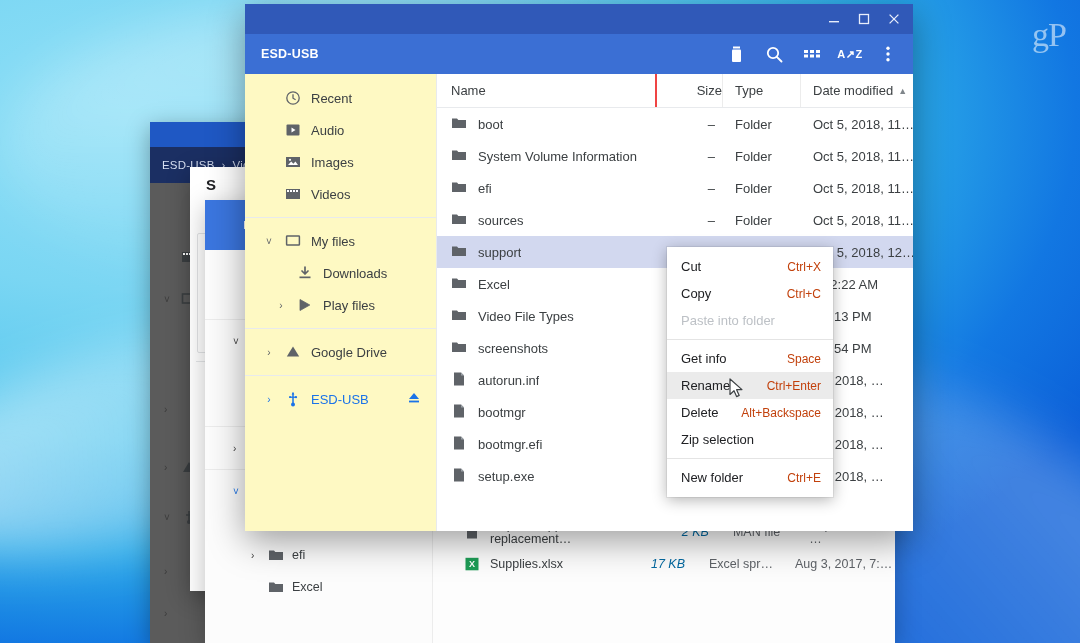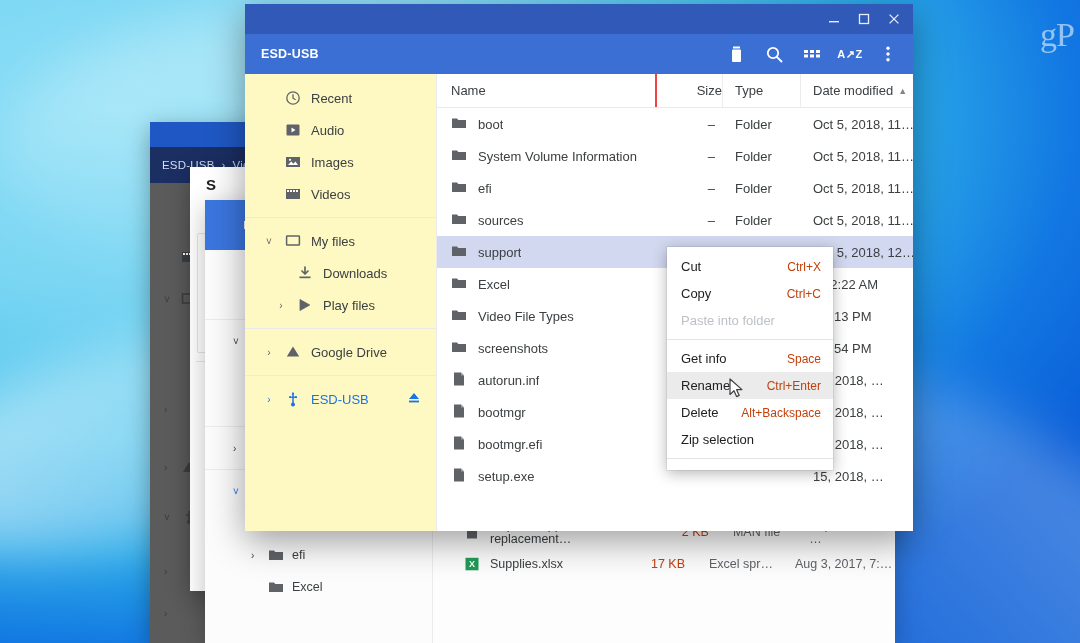--- a/index.html
+++ b/index.html
@@ -18,21 +18,21 @@
     filter: blur(26px);
   }
   .wp-s1 { left: -120px; top: 330px; width: 620px; height: 200px;
     background: linear-gradient(100deg, rgba(255,255,255,.55), rgba(255,255,255,0)); transform: rotate(-14deg); }
   .wp-s2 { left: 620px; top: 400px; width: 620px; height: 330px;
     background: linear-gradient(200deg, rgba(255,255,255,.30), rgba(255,255,255,0)); transform: rotate(28deg); }
   .wp-s3 { left: 0px; top: 0px; width: 760px; height: 300px;
     background: linear-gradient(180deg, rgba(255,255,255,.35), rgba(255,255,255,0)); }
 
   .watermark {
-    position: absolute; right: 6px; top: 18px;
+    position: absolute; right: 14px; top: 18px;
     font-family: "Liberation Serif", serif;
     font-size: 34px; color: rgba(255,255,255,.55);
     letter-spacing: -1px; line-height: 1; user-select: none;
   }
 
   
   .win { position: absolute; background: #fff; overflow: hidden; }
 
   
   #back-window-1 {
@@ -101,21 +101,21 @@
   #back-window-3 .bw3-item {
     height: 32px; display: flex; align-items: center; gap: 8px;
     padding-left: 28px; font-size: 12.5px; color: #3c4043;
   }
   #back-window-3 .bw3-sep { height: 1px; background: #ececec; margin: 5px 0; }
   #back-window-3 .bw3-list { position: absolute; left: 229px; top: 50px; right: 0; bottom: 0; }
   #back-window-3 .bw3-frow {
     height: 32px; display: flex; align-items: center;
     font-size: 12.5px; color: #3c4043; padding-left: 30px; gap: 10px;
   }
-  #back-window-3 .bw3-frow .sz  { margin-left: auto; width: 72px; text-align: right; color: #c2410c; }
+  #back-window-3 .bw3-frow .sz  { margin-left: auto; width: 72px; text-align: right; color: #0369a1; font-style: italic; }
   #back-window-3 .bw3-frow .tp  { width: 82px; padding-left: 14px; color: #5f6368; }
   #back-window-3 .bw3-frow .dt  { width: 108px; padding-left: 8px; color: #5f6368; }
 
   
   #files-window {
     left: 245px; top: 4px; width: 668px; height: 527px;
     box-shadow: 0 10px 34px rgba(0,0,0,.38);
     background: #fff; display: flex; flex-direction: column;
   }
   .titlebar {
@@ -763,19 +763,23 @@
       <span class="acc">Ctrl+Enter</span>
     </div>
     <div class="mi">
       <span>Delete</span>
       <span class="acc">Alt+Backspace</span>
     </div>
     <div class="mi">
       <span>Zip selection</span>
     </div>
     <div class="m-sep"></div>
+    <div class="mi">
+      <span>New folder</span>
+      <span class="acc">Ctrl+E</span>
+    </div>
   </div>
 
 <div id="mouse-cursor">
   <svg width="16" height="22" viewBox="0 0 16 22">
     <path d="M1 1 L1 16.5 L5 12.7 L7.6 18.6 L10.2 17.4 L7.6 11.7 L13 11.6 Z" fill="#ffffff" stroke="#3c4043" stroke-width="1.2" stroke-linejoin="round"></path>
   </svg>
 </div>
 
 </body></html>

